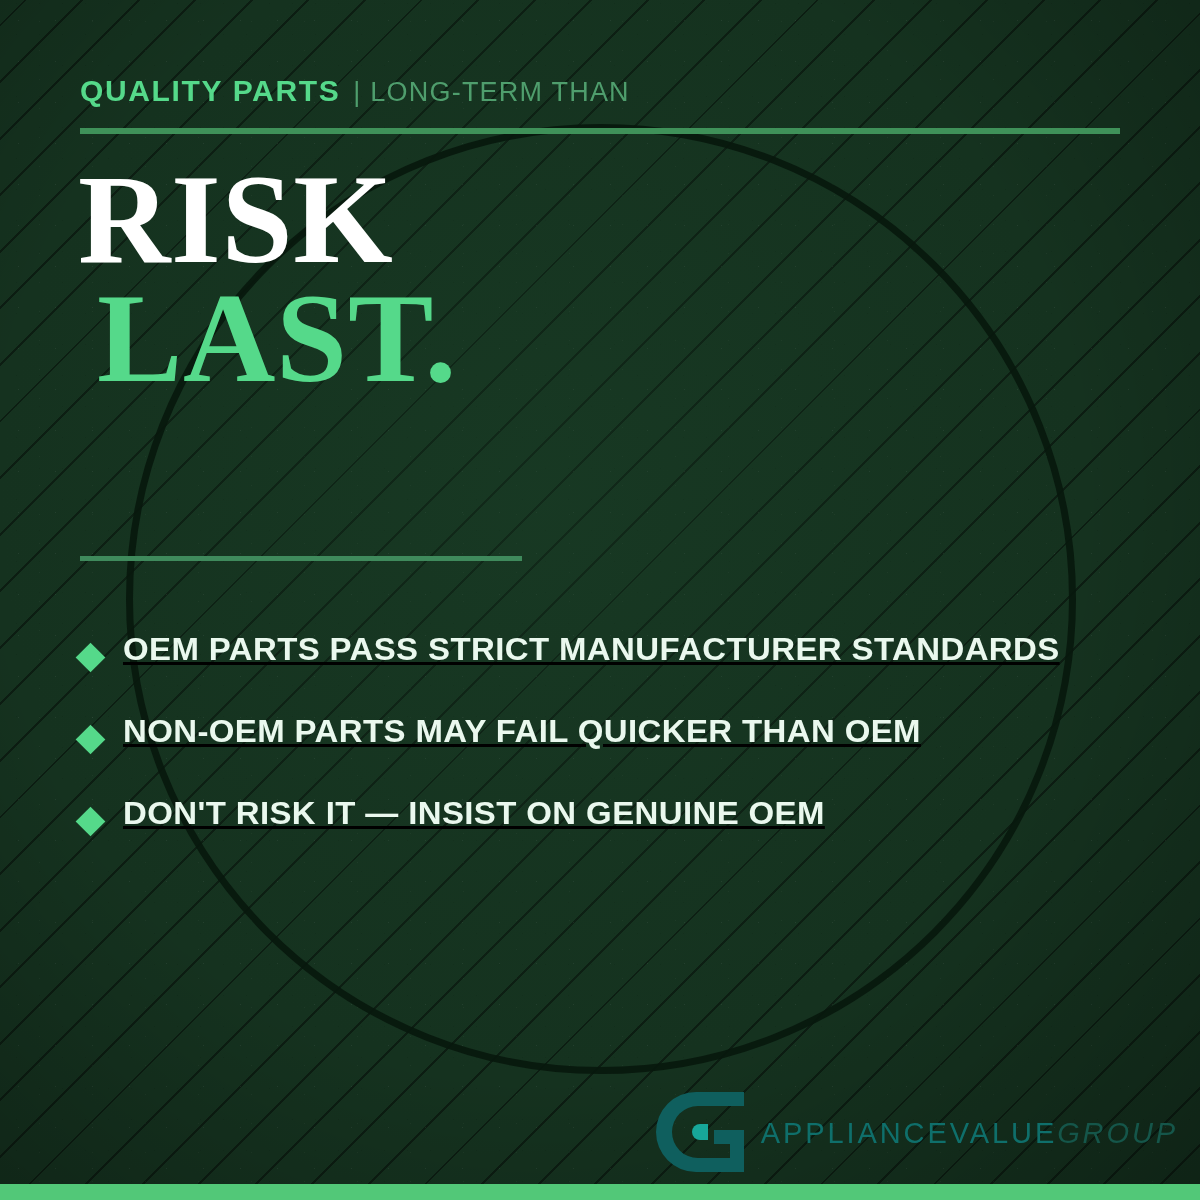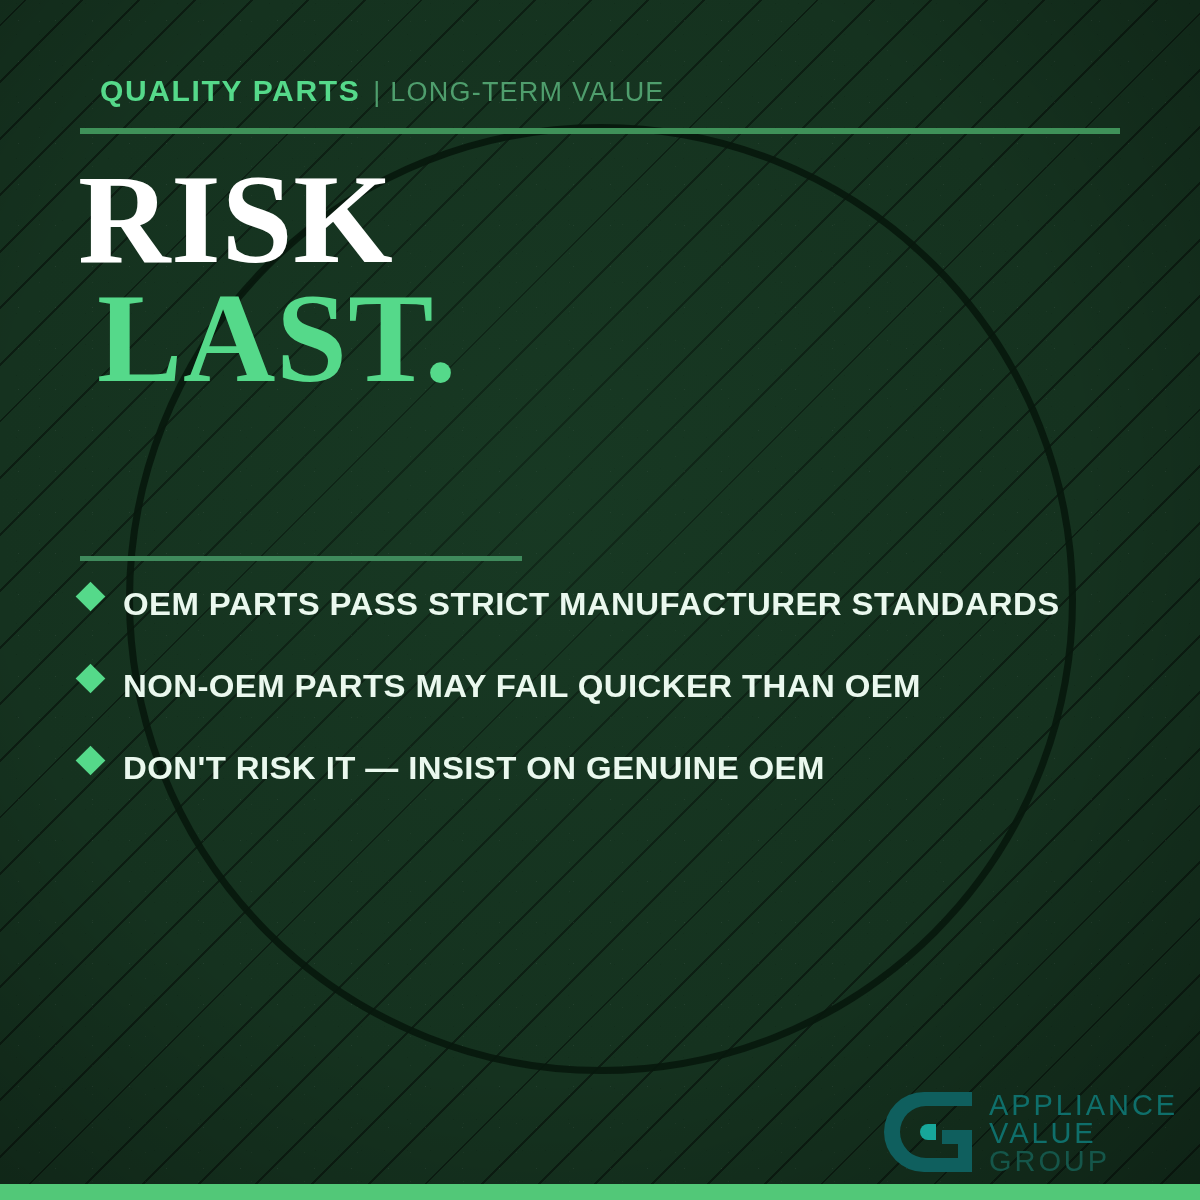--- a/index.html
+++ b/index.html
@@ -61,21 +61,20 @@
   
   .eyebrow {
     position:absolute; left:80px; top:74px;
     display:flex; align-items:baseline;
     white-space:nowrap;
   }
   .eyebrow-main {
     font-size:30px; font-weight:bold;
     letter-spacing:.055em;
     color:#55d98a;
-    margin-left:20px;
   }
   .eyebrow-sub {
     font-size:27px; font-weight:normal;
     letter-spacing:.045em;
     color:#4f9e6d;
     margin-left:13px;
   }
   .header-rule {
     position:absolute; left:80px; top:128px;
     width:1040px; height:6px;
@@ -102,23 +101,24 @@
     background:#3f8a5c;
   }
 
   
   .bullets {
     position:absolute; left:80px; top:586px;
     width:1070px;
     display:flex; flex-direction:column;
   }
   .bullet {
-    display:flex; align-items:flex-start;
+    display:flex; align-items:flex-end;
     height:82px;
     white-space:nowrap;
+    text-decoration:underline;
   }
   .bullet-diamond {
     width:21px; height:21px;
     background:#55d98a;
     transform:rotate(45deg);
     flex:none;
     margin-right:22px;
   }
   .bullet-text {
     font-size:32px;
@@ -130,30 +130,30 @@
   }
 
   
   .logo {
     position:absolute;
     right:22px; bottom:18px;
     display:flex; align-items:center;
   }
   .logo-mark { flex:none; margin-right:9px; }
   .logo-words {
-    display:flex; flex-direction:column;
+    display:flex; 
     line-height:.96;
   }
   .logo-word {
     font-size:29px;
     font-weight:normal;
     letter-spacing:.10em;
     color:#0f6f6b;
   }
-  .logo-word.dim { color:#15564a; }
+  .logo-word.dim { color:#15564a;font-style:italic; }
 
   
   .bottom-bar {
     position:absolute; left:0; bottom:0;
     width:1200px; height:16px;
     background:#52c878;
   }
 </style>
 </head>
 <body>
@@ -161,21 +161,21 @@
 <div class="poster">
 
   <div class="tex-stripes"></div>
   <div class="tex-noise"></div>
   <div class="tex-vignette"></div>
 
   <div class="circle-deco"></div>
 
   <div class="eyebrow">
     <span class="eyebrow-main">QUALITY PARTS</span>
-    <span class="eyebrow-sub">| LONG-TERM VALUE</span>
+    <span class="eyebrow-sub">| LONG-TERM THAN</span>
   </div>
   <div class="header-rule"></div>
 
   <div class="headline">
     <span class="hl-line hl-white">RISK</span>
     <span class="hl-line hl-green">LAST.</span>
   </div>
 
   <div class="sub-divider"></div>
 

